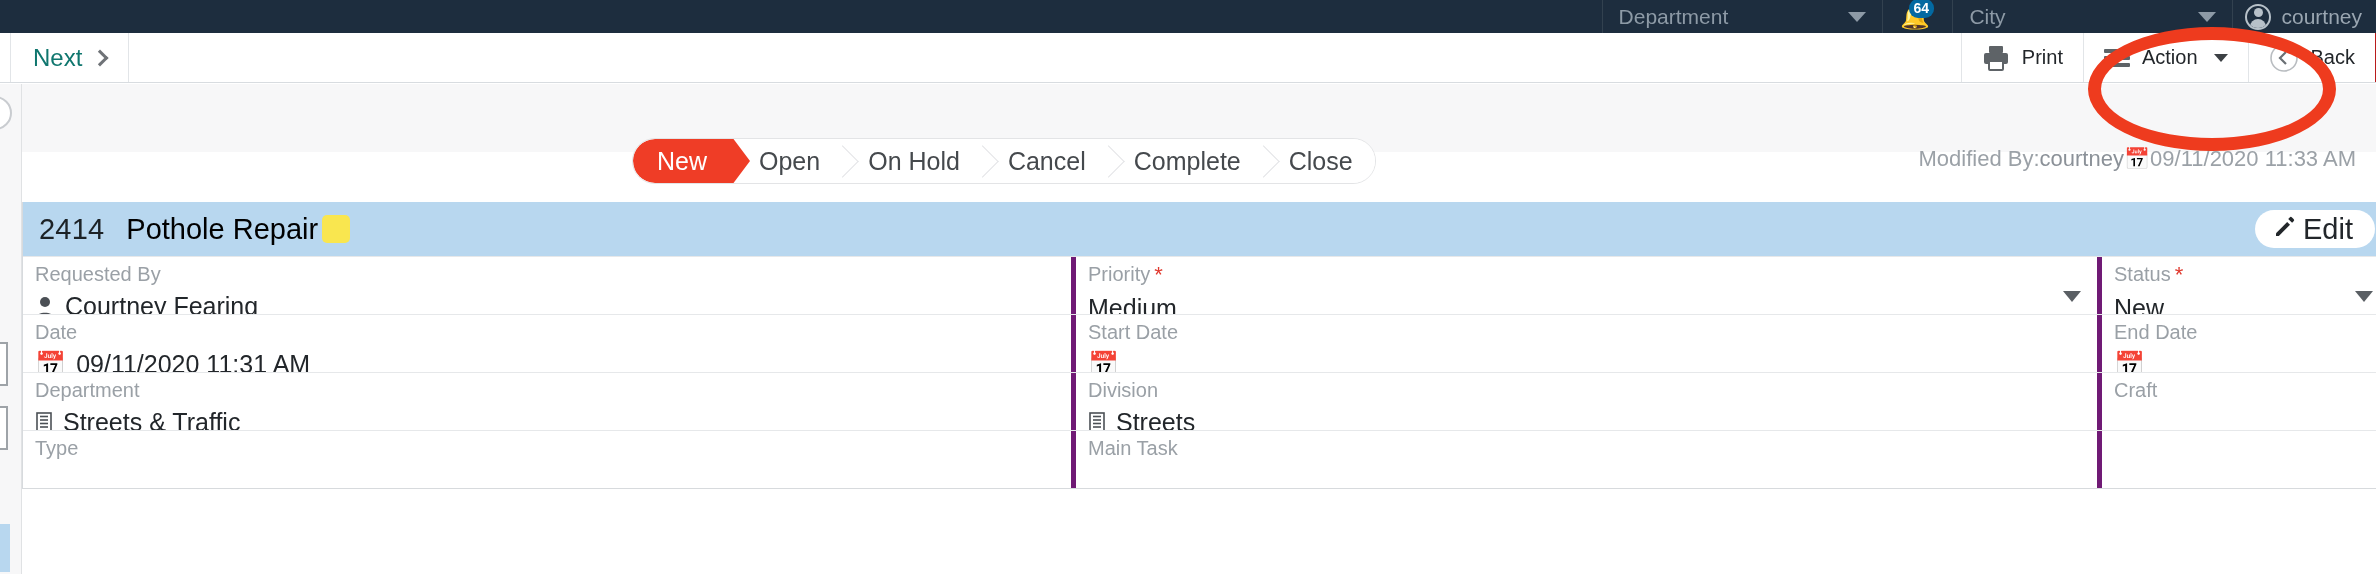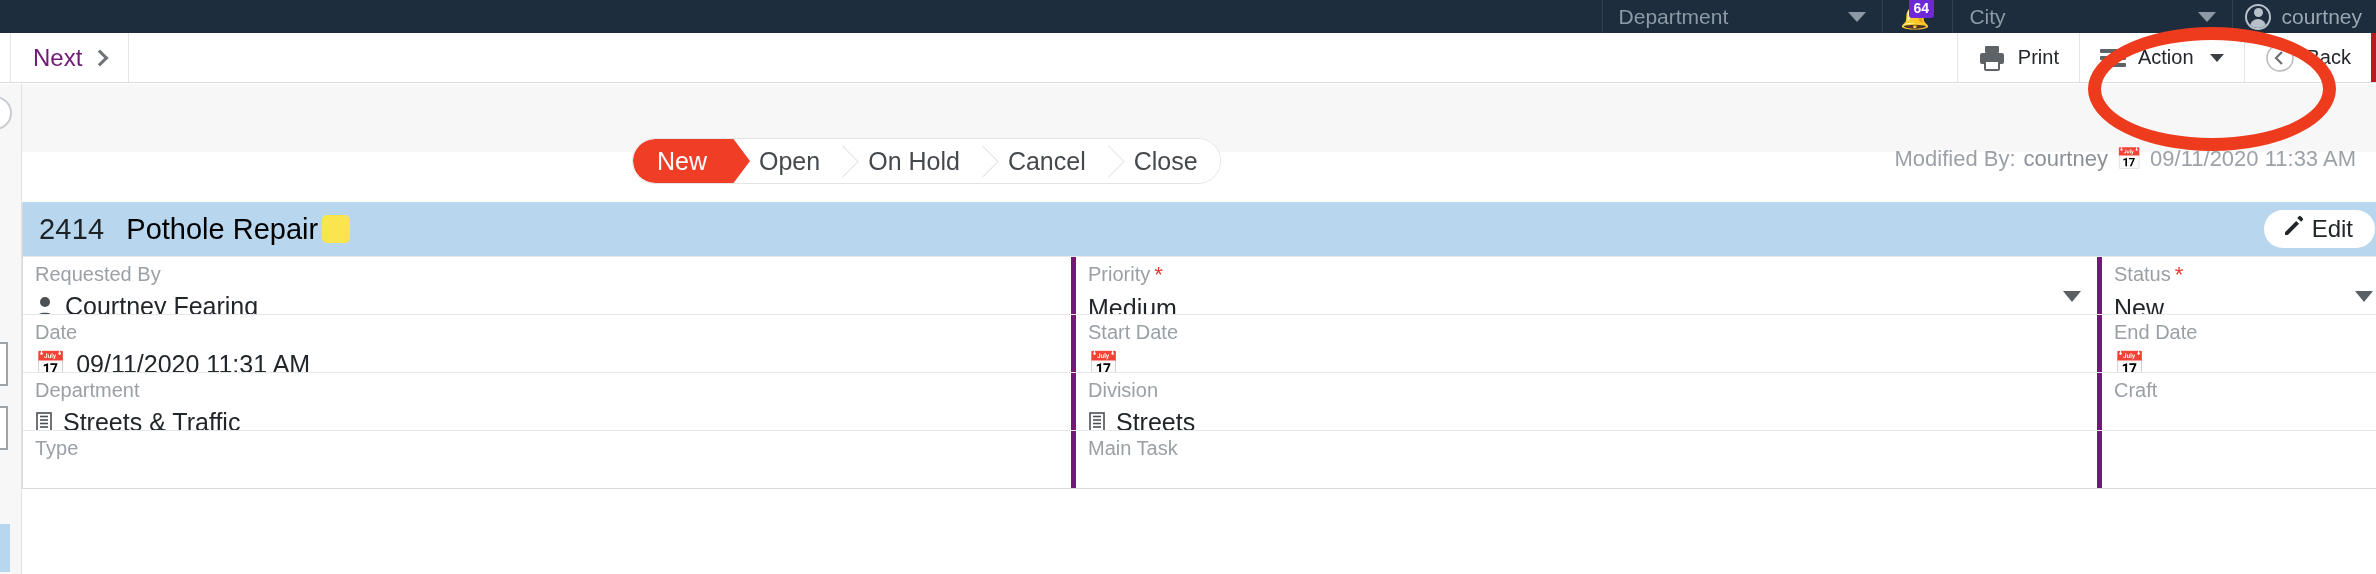--- a/index.html
+++ b/index.html
@@ -44,27 +44,27 @@
     position: relative;
     padding: 0 22px 0 18px;
     cursor: pointer;
   }
   .bell-glyph {
     font-size: 24px; color: #9aa6b1; line-height: 1;
   }
   .bell-badge {
     position: absolute;
     top: -1px; left: 26px;
-    background: #6d28d9;
+    background: #0369a1;
     color: #ffffff;
     font-size: 14px;
     font-weight: bold;
     line-height: 1;
     padding: 2px 5px 3px;
-    border-radius: 3px;
+    border-radius: 9px;
   }
   .nav-user {
     padding: 0 14px 0 12px;
     cursor: pointer;
   }
   .user-avatar {
     width: 26px; height: 26px;
     border-radius: 50%;
     border: 2px solid #b7c1c9;
     display: flex; align-items: flex-end; justify-content: center;
@@ -93,38 +93,38 @@
     display: flex; align-items: stretch;
   }
   .tb-next {
     border-left: 1px solid #e2e5e8;
     border-right: 1px solid #e2e5e8;
     padding: 0 22px;
     display: flex; align-items: center; gap: 12px;
     margin-left: 10px;
     cursor: pointer;
   }
-  .tb-next .label { font-size: 24px; color: #701a75; }
+  .tb-next .label { font-size: 24px; color: #0f766e; }
   .chev-right {
     width: 12px; height: 12px;
     border-top: 3px solid #6f7377;
     border-right: 3px solid #6f7377;
     transform: rotate(45deg);
   }
   .tb-mid { flex: 1 1 auto; }
   .tb-btn {
     border-left: 1px solid #e2e5e8;
     padding: 0 20px;
     display: flex; align-items: center; gap: 12px;
     cursor: pointer;
     color: #22262a;
     font-size: 20px;
     white-space: nowrap;
   }
-  .tb-btn:last-child { border-right: 5px solid #b91c1c; }
+  .tb-btn:last-child { border-right: 1px solid #b91c1c; }
   .tb-ico { display: flex; align-items: center; color: #5e6367; }
   .caret-sm {
     width: 0; height: 0;
     border-left: 7px solid transparent;
     border-right: 7px solid transparent;
     border-top: 8px solid #3c4044;
     margin-left: 4px;
   }
 
   
@@ -180,21 +180,21 @@
     border-right: none;
     width: 0; height: 0;
     margin-top: -24px;
     right: -17px;
     transform: none;
     z-index: 3;
   }
   .modified {
     position: absolute; right: 20px; top: 146px;
     font-size: 22px; color: #9ba1a7;
-    display: flex; align-items: center; gap: 8px;
+    display: flex; align-items: center; gap: 0;
     white-space: nowrap;
   }
   .modified .who { color: #8b9198; }
   .cal-glyph { font-size: 21px; color: #8b9198; }
 
   
   .card {
     position: absolute;
     left: 22px; top: 202px;
     width: 2368px;
@@ -217,21 +217,21 @@
     border-radius: 5px;
   }
   .edit-btn {
     position: absolute; right: 14px; top: 50%;
     transform: translateY(-50%);
     background: #ffffff;
     border-radius: 22px;
     height: 38px;
     display: flex; align-items: center; gap: 6px;
     padding: 0 22px 0 18px;
-    font-size: 24px; color: #22262a;
+    font-size: 29px; color: #22262a;
     cursor: pointer;
   }
 
   
   .form-row {
     display: flex;
     border-top: 1px solid #e6e8ea;
     height: 58px;
   }
   .form-row:first-of-type { border-top: none; }
@@ -391,20 +391,23 @@
     <span>New</span>
   </div>
   <div class="pill">
     <span>Open</span>
   </div>
   <div class="pill">
     <span>On Hold</span>
   </div>
   <div class="pill">
     <span>Cancel</span>
+  </div>
+  <div class="pill">
+    <span>Complete</span>
   </div>
   <div class="pill">
     <span>Close</span>
   </div>
 </div>
 
 <div class="modified">
   <span>Modified By:</span>
   <span class="who">courtney</span>
   <span class="cal-glyph">📅</span>

